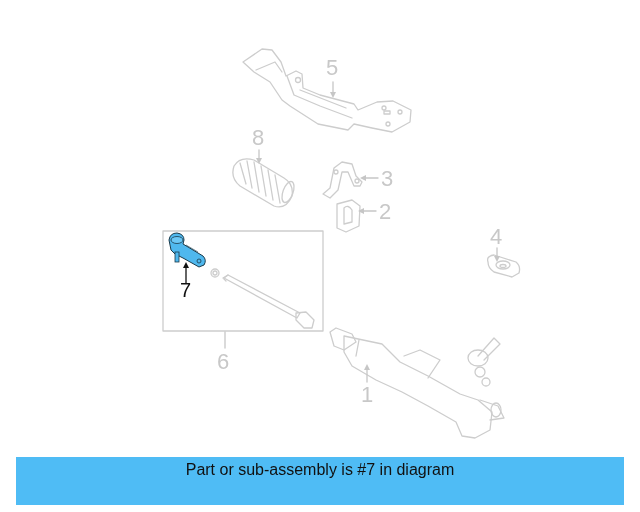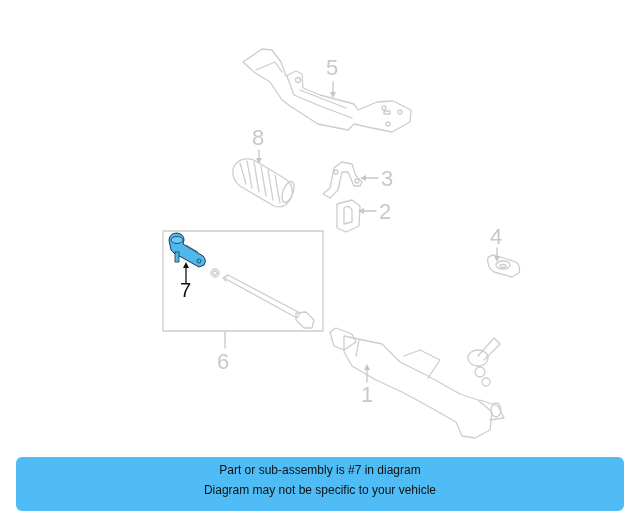--- a/index.html
+++ b/index.html
@@ -7,23 +7,23 @@
     width: 640px; height: 512px; background: #ffffff; position: relative; overflow: hidden;
     font-family: "Liberation Sans", sans-serif;
   }
   #diagram { position: absolute; left: 0; top: 0; width: 640px; height: 512px; }
   .callout {
     position: absolute; font-family: "Liberation Sans", sans-serif;
     font-size: 22px; color: #c8c8c8; line-height: 1;
   }
   .callout.active { color: #111111; font-size: 20px; }
   #banner {
-    position: absolute; left: 16px; top: 457px; width: 608px; height: 54px;
+    position: absolute; left: 16px; top: 457px; width: 608px; height: 48px;
     background: #4fbcf5; color: #111; text-align: center;
-    font-size: 12px; line-height: 20px; padding-top: 3px; box-sizing: border-box; border-radius: 6px;
+    font-size: 16px; line-height: 20px; padding-top: 3px; box-sizing: border-box;
   }
   #banner div { white-space: nowrap; }
 </style>
 </head>
 <body>
 
 <svg id="diagram" viewBox="0 0 640 512" xmlns="http://www.w3.org/2000/svg">
   <g fill="none" stroke="#cdcdcd" stroke-width="1.3" stroke-linejoin="round" stroke-linecap="round">
 
     <g>
@@ -118,14 +118,13 @@
 <div class="callout" style="left:252px;top:127px;">8</div>
 <div class="callout" style="left:381px;top:168px;">3</div>
 <div class="callout" style="left:379px;top:201px;">2</div>
 <div class="callout" style="left:490px;top:226px;">4</div>
 <div class="callout active" style="left:180px;top:280px;">7</div>
 <div class="callout" style="left:217px;top:351px;">6</div>
 <div class="callout" style="left:361px;top:384px;">1</div>
 
 <div id="banner">
   <div>Part or sub-assembly is #7 in diagram</div>
-  <div>Diagram may not be specific to your vehicle</div>
 </div>
 
 </body></html>

